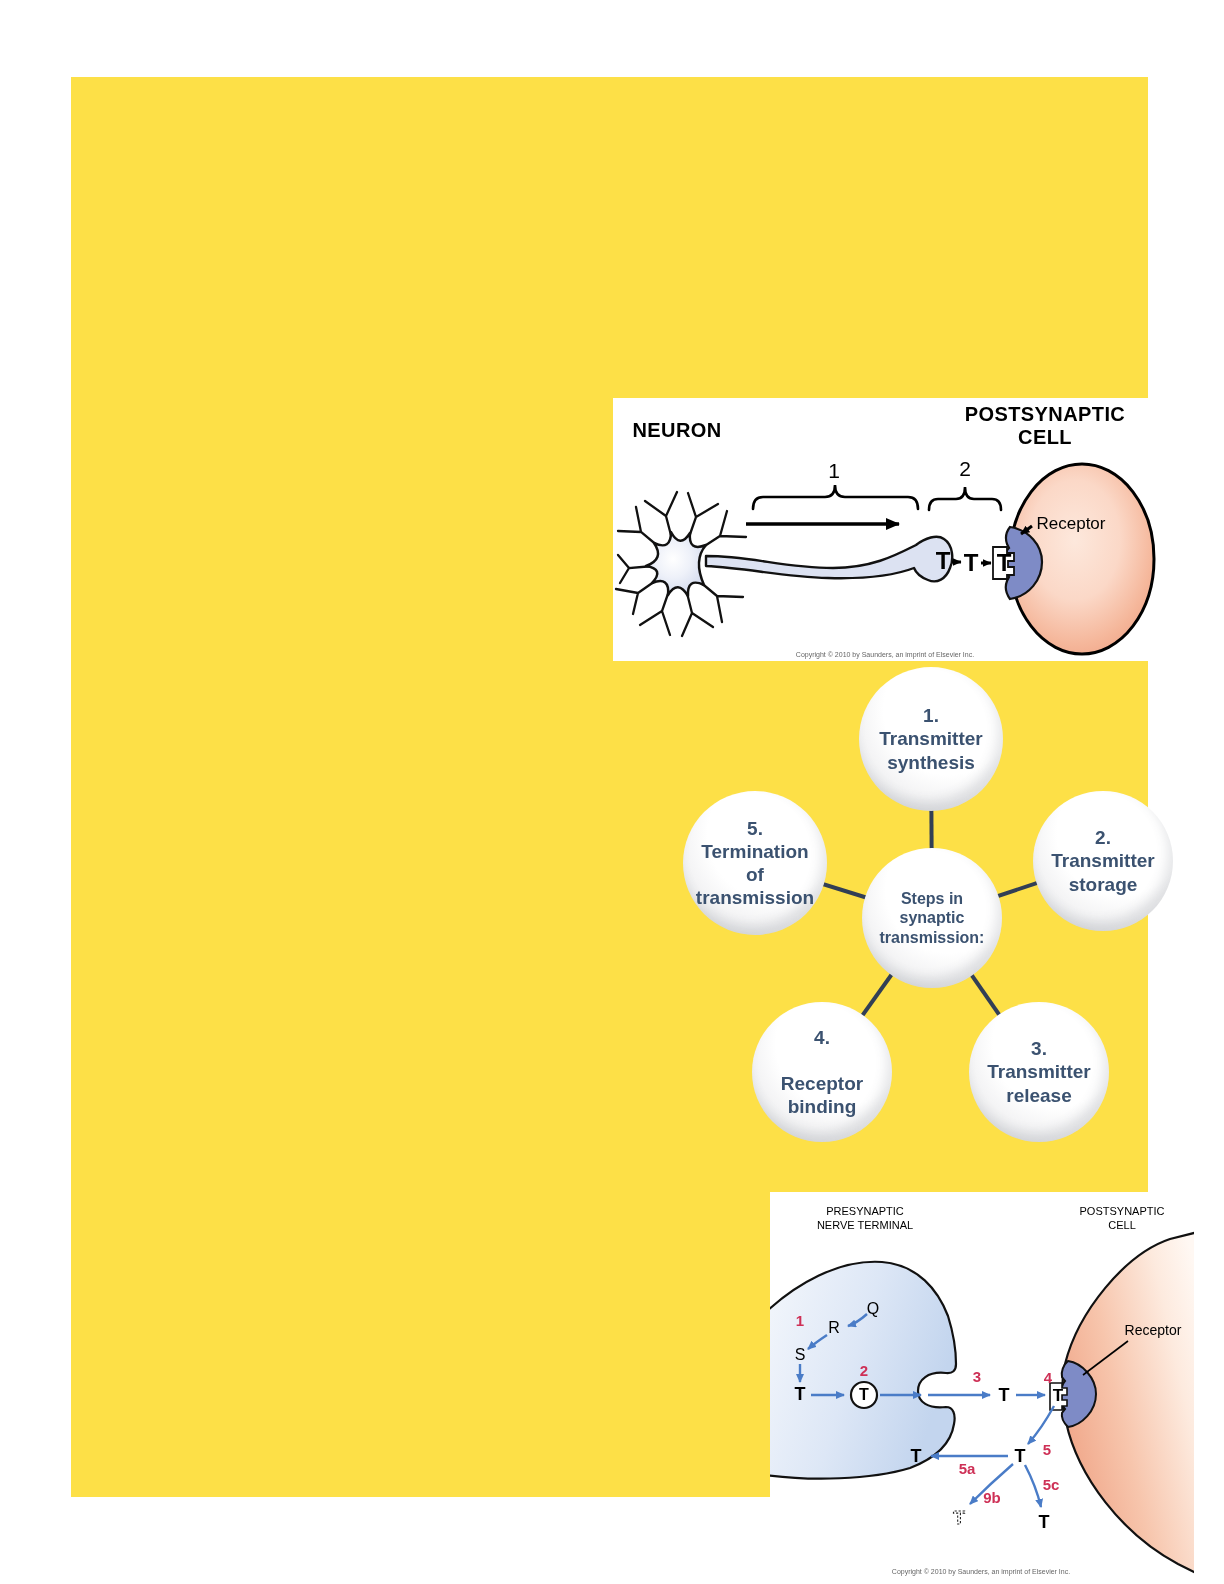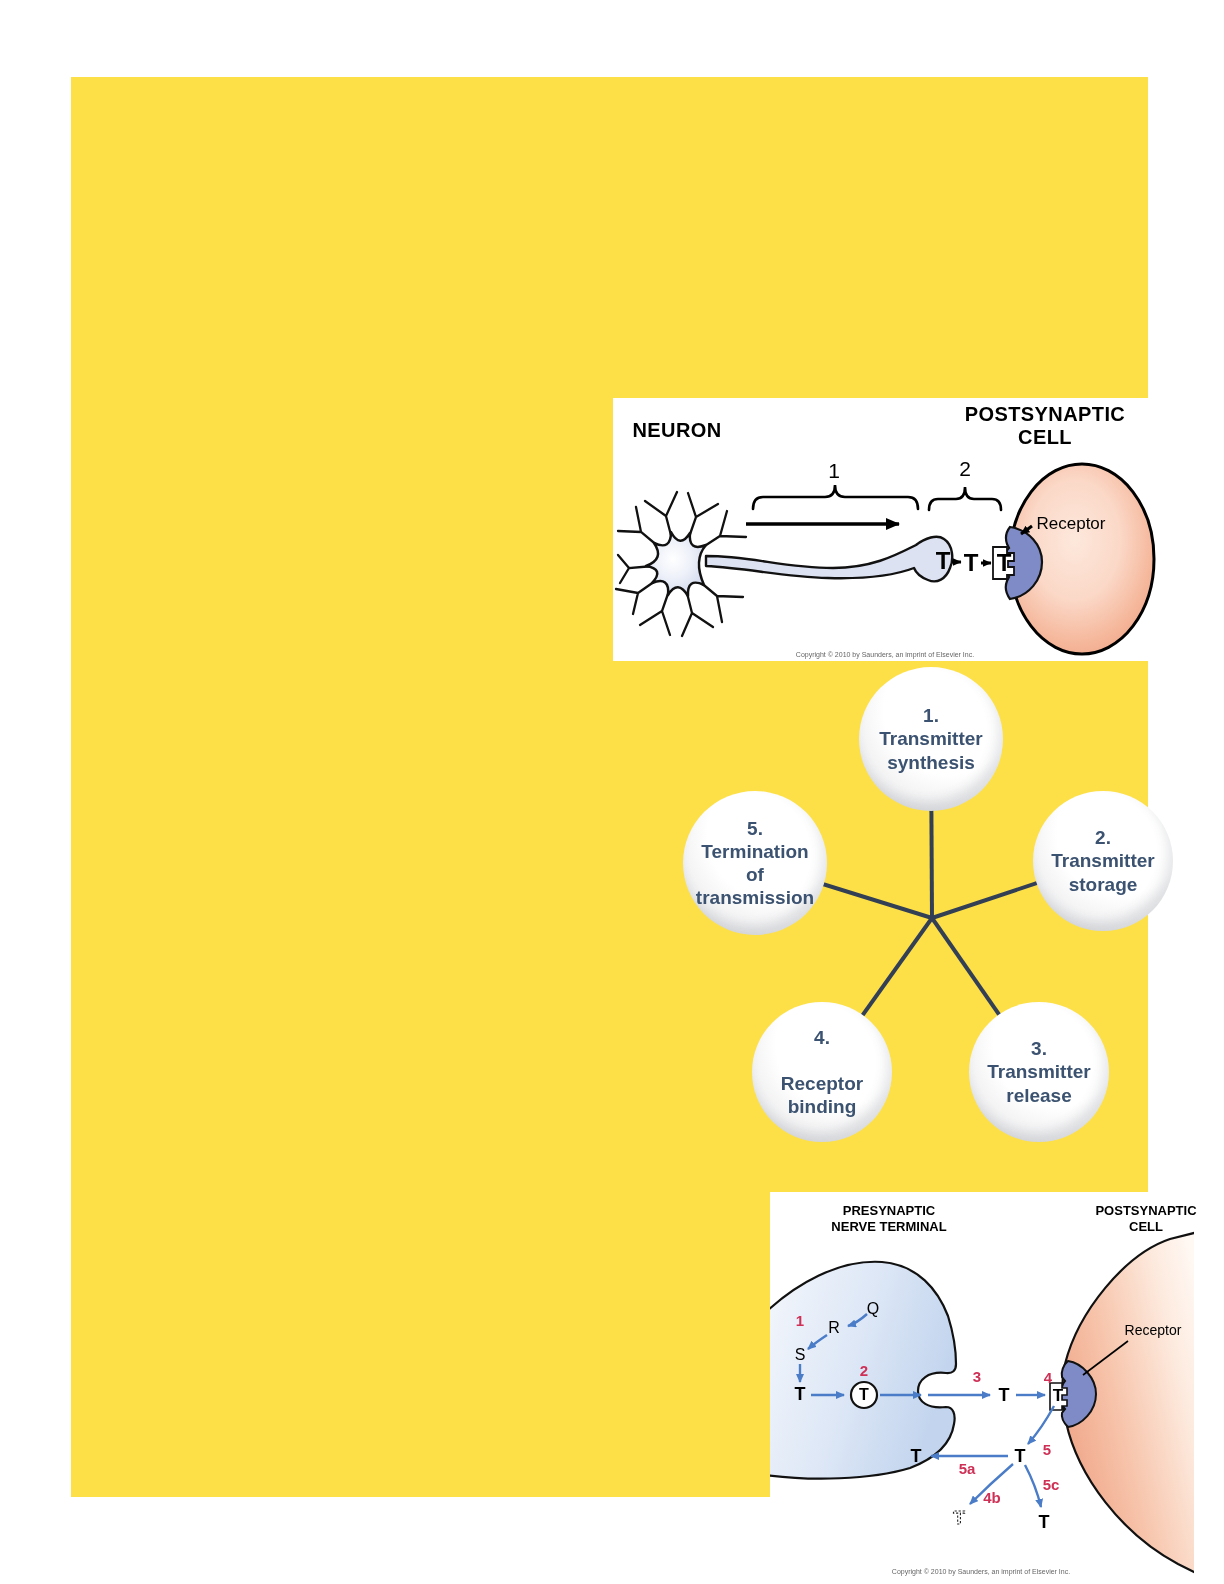--- a/index.html
+++ b/index.html
@@ -11,21 +11,21 @@
   .fig2{left:699px;top:1115px;width:424px;height:390px;}
   .panel svg{position:absolute;left:0;top:0;}
   .ctr{position:absolute;transform:translate(-50%,-50%);white-space:pre-line;text-align:center;color:#000;}
   
   .f1-head{font-size:20px;font-weight:600;letter-spacing:.4px;line-height:1.16;}
   .f1-num{font-size:21px;font-weight:500;}
   .f1-recep{font-size:17px;font-weight:500;}
   .f1-T{font-size:24px;font-weight:800;}
   .copyr{font-size:7px;color:#666;width:320px;}
   
-  .f2-head{font-size:13px;font-weight:700;line-height:1.25;margin-left:24px;}
+  .f2-head{font-size:11px;font-weight:400;line-height:1.25;}
   .f2-letter{font-size:16px;font-weight:500;}
   .f2-T{font-size:18px;font-weight:800;}
   .f2-num{font-size:15px;font-weight:700;color:#ce3056;}
   .f2-recep{font-size:14px;font-weight:500;}
   
   .hub-lines{position:absolute;left:600px;top:585px;}
   .hub-circle{position:absolute;border-radius:50%;
       background:radial-gradient(circle at 62% 30%, #ffffff 0%, #ffffff 48%, #f4f4f5 66%, #e7e8ea 80%, #d8dadd 91%, #ededee 100%);
       box-shadow:inset -5px -9px 12px rgba(70,80,95,.14);
       display:flex;align-items:center;justify-content:center;}
@@ -128,20 +128,25 @@
     <div class="hub-circle c2">
       <div class="hub-text">2.
 Transmitter
 storage</div>
     </div>
     <div class="hub-circle c5">
       <div class="hub-text">5.
 Termination
 of
 transmission</div>
+    </div>
+    <div class="hub-circle cc">
+      <div class="hub-text hub-center-text">Steps in
+synaptic
+transmission:</div>
     </div>
     <div class="hub-circle c4">
       <div class="hub-text">4.
 
 Receptor
 binding</div>
     </div>
     <div class="hub-circle c3">
       <div class="hub-text">3.
 Transmitter
@@ -209,19 +214,19 @@
       <div class="ctr f2-T" style="left:288px;top:204px;font-size:17px;">T</div>
       <div class="ctr f2-T" style="left:250px;top:264px;">T</div>
       <div class="ctr f2-T" style="left:146px;top:264px;">T</div>
       <div class="ctr f2-T" style="left:274px;top:330px;">T</div>
       <div class="ctr f2-num" style="left:30px;top:128px;">1</div>
       <div class="ctr f2-num" style="left:94px;top:178px;">2</div>
       <div class="ctr f2-num" style="left:207px;top:184px;">3</div>
       <div class="ctr f2-num" style="left:278px;top:185px;">4</div>
       <div class="ctr f2-num" style="left:277px;top:257px;">5</div>
       <div class="ctr f2-num" style="left:197px;top:276px;">5a</div>
-      <div class="ctr f2-num" style="left:222px;top:305px;">4b</div>
+      <div class="ctr f2-num" style="left:222px;top:305px;">9b</div>
       <div class="ctr f2-num" style="left:281px;top:292px;">5c</div>
       <div class="ctr copyr" style="left:211px;top:379px;">Copyright © 2010 by Saunders, an imprint of Elsevier Inc.</div>
     </div>
 
   </div>
 </div>
 
 </body></html>

